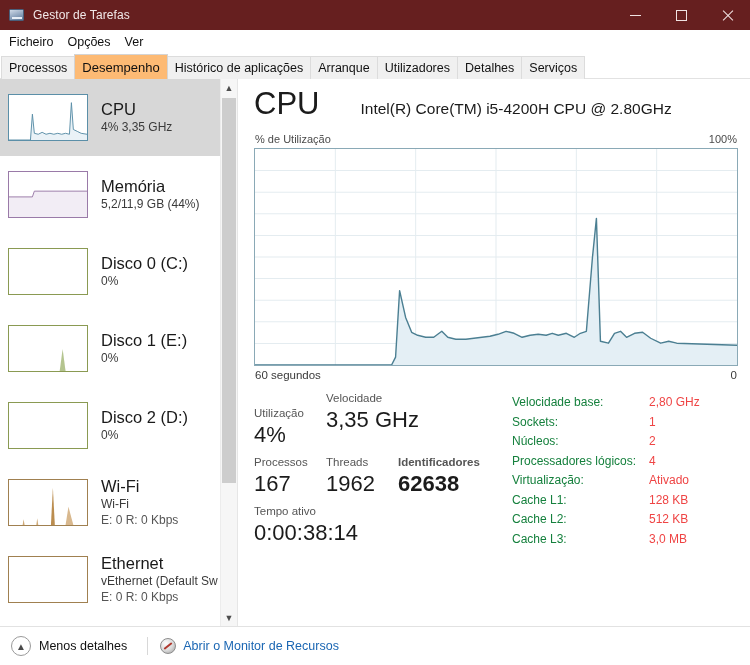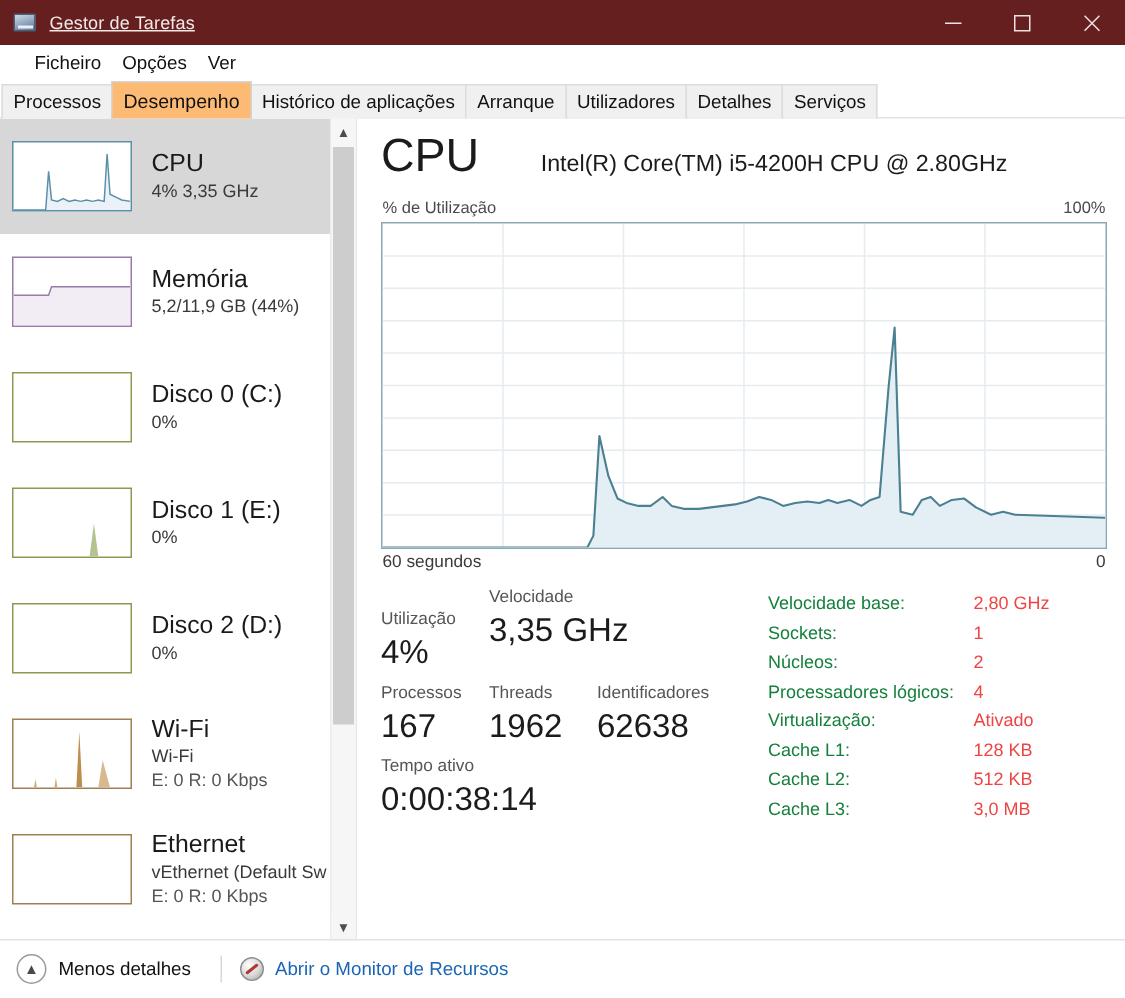--- a/index.html
+++ b/index.html
@@ -44,21 +44,20 @@
     content: "";
     position: absolute; left: 2px; top: 7px;
     width: 10px; height: 2px;
     background: #e8eef6;
   }
   .titlebar-title {
     color: #f2e9e9;
     font-size: 12px;
     letter-spacing: .1px;
     white-space: nowrap;
-    text-decoration: underline;
   }
   .win-controls {
     position: absolute; right: 0; top: 0;
     height: 30px; display: flex;
   }
   .win-btn {
     width: 46px; height: 30px;
     display: flex; align-items: center; justify-content: center;
     color: #f0e2e2;
   }
@@ -72,21 +71,21 @@
   .ic-close::before { transform: rotate(45deg); }
   .ic-close::after  { transform: rotate(-45deg); }
 
   
   .menubar {
     height: 24px;
     flex: 0 0 24px;
     background: #ffffff;
     display: flex;
     align-items: center;
-    padding-left: 16px;
+    padding-left: 2px;
     border-bottom: 0;
   }
   .menu-item {
     font-size: 12.5px;
     color: #111;
     padding: 2px 7px;
     white-space: nowrap;
   }
 
   
@@ -277,21 +276,21 @@
   .stat-cell .val {
     font-size: 22px;
     color: #1b1b1b;
     line-height: 28px;
     white-space: nowrap;
   }
   .sc-util   { width: 72px; margin-top: 15px; }
   .sc-speed  { width: 160px; }
   .sc-proc   { width: 72px; }
   .sc-thr    { width: 72px; }
-  .sc-id     { width: 100px; }
+  .sc-id     { width: 100px; font-weight: bold; }
 
   .stats-right {
     flex: 1 1 auto;
     padding-left: 6px;
     padding-top: 2px;
   }
   .spec-row {
     display: flex;
     font-size: 12px;
     line-height: 19.5px;

